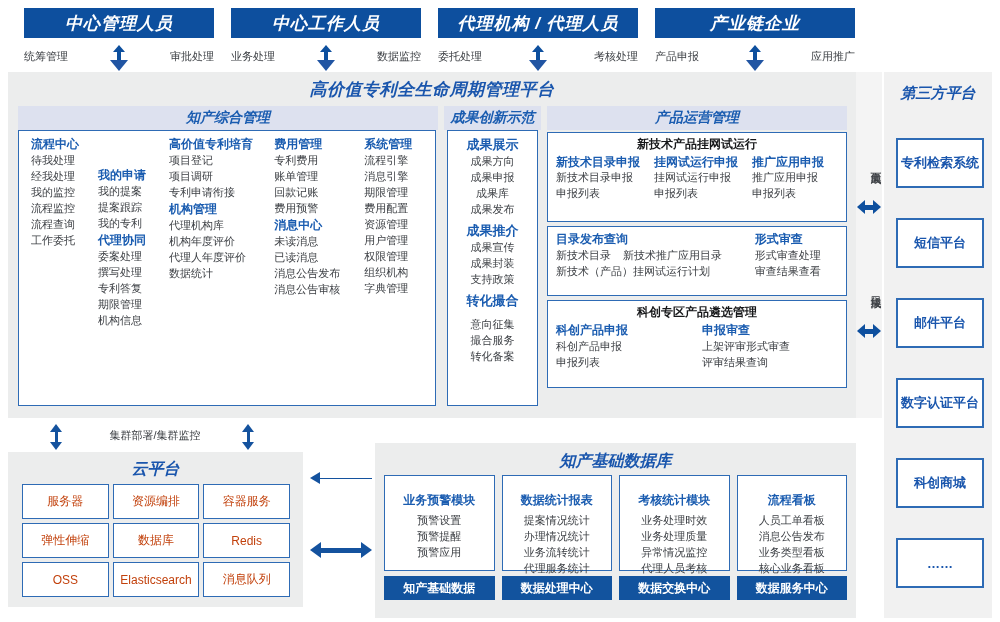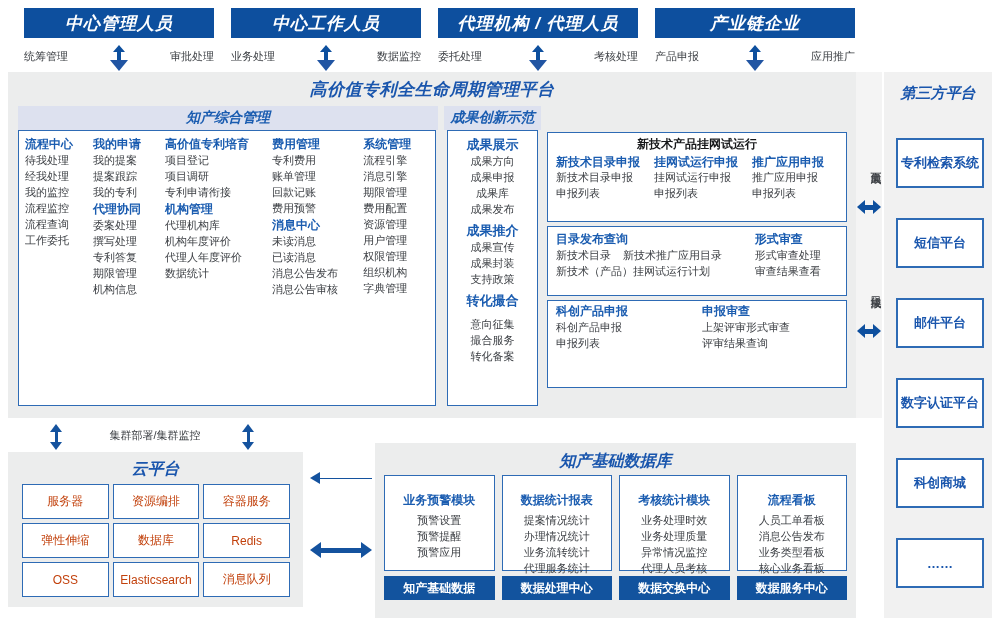--- a/index.html
+++ b/index.html
@@ -165,34 +165,34 @@
       </div>
       <div class="caret" style="left:746px;top:60px;"></div>
     </div>
 
   <div id="platform" class="panel">
     <div id="platform-title">高价值专利全生命周期管理平台</div>
 
     <div style="position:absolute;left:10px;top:34px;width:420px;height:302px;">
       <div class="secthead" style="height:24px;">知产综合管理</div>
       <div class="wbox" style="position:absolute;left:0;top:24px;width:418px;height:276px;box-sizing:border-box;">
-        <div id="zc-cols" style="display:flex;padding:6px 0 0 6px;gap:6px;">
+        <div id="zc-cols" style="display:flex;padding:6px 0 0 12px;gap:6px;">
             <div style="width:64px;">
               <div style="margin-bottom:2px;">
                 <div class="colhdr">流程中心</div>
                 <div class="leaf">待我处理</div>
                 <div class="leaf">经我处理</div>
                 <div class="leaf">我的监控</div>
                 <div class="leaf">流程监控</div>
                 <div class="leaf">流程查询</div>
                 <div class="leaf">工作委托</div>
               </div>
             </div>
             <div style="width:68px;">
-              <div style="margin-bottom:2px;">
+              <div style="margin-bottom:2px;margin-top:31px;">
                 <div class="colhdr">我的申请</div>
                 <div class="leaf">我的提案</div>
                 <div class="leaf">提案跟踪</div>
                 <div class="leaf">我的专利</div>
               </div>
               <div style="margin-bottom:2px;">
                 <div class="colhdr">代理协同</div>
                 <div class="leaf">委案处理</div>
                 <div class="leaf">撰写处理</div>
                 <div class="leaf">专利答复</div>
@@ -270,20 +270,21 @@
               <div class="colhdr ctr" style="font-size:13px;margin-bottom:8px;">转化撮合</div>
               <div class="leaf ctr">意向征集</div>
               <div class="leaf ctr">撮合服务</div>
               <div class="leaf ctr">转化备案</div>
             </div>
           </div>
       </div>
     </div>
 
     <div style="position:absolute;left:539px;top:34px;width:300px;height:302px;">
+      <div class="secthead" style="height:24px;">产品运营管理</div>
 
       <div class="wbox" style="position:absolute;left:0;top:26px;width:300px;height:90px;box-sizing:border-box;">
         <div class="ctr colhdr" style="color:#17181a;font-size:12px;margin-top:4px;">新技术产品挂网试运行</div>
         <div id="cp-b1" style="display:flex;padding:3px 0 0 8px;gap:4px;">
             <div style="width:94px;">
               <div class="colhdr" style="line-height:14px;">新技术目录申报</div>
               <div class="leaf">新技术目录申报</div>
               <div class="leaf">申报列表</div>
             </div>
             <div style="width:94px;">
@@ -311,20 +312,21 @@
           </div>
           <div style="width:92px;">
             <div class="colhdr">形式审查</div>
             <div class="leaf">形式审查处理</div>
             <div class="leaf">审查结果查看</div>
           </div>
         </div>
       </div>
 
       <div class="wbox" style="position:absolute;left:0;top:194px;width:300px;height:88px;box-sizing:border-box;">
+        <div class="ctr colhdr" style="color:#17181a;font-size:12px;margin-top:4px;">科创专区产品遴选管理</div>
         <div id="cp-b3" style="display:flex;padding:3px 0 0 8px;gap:26px;">
             <div style="width:120px;">
               <div class="colhdr">科创产品申报</div>
               <div class="leaf">科创产品申报</div>
               <div class="leaf">申报列表</div>
             </div>
             <div style="width:120px;">
               <div class="colhdr">申报审查</div>
               <div class="leaf">上架评审形式审查</div>
               <div class="leaf">评审结果查询</div>

